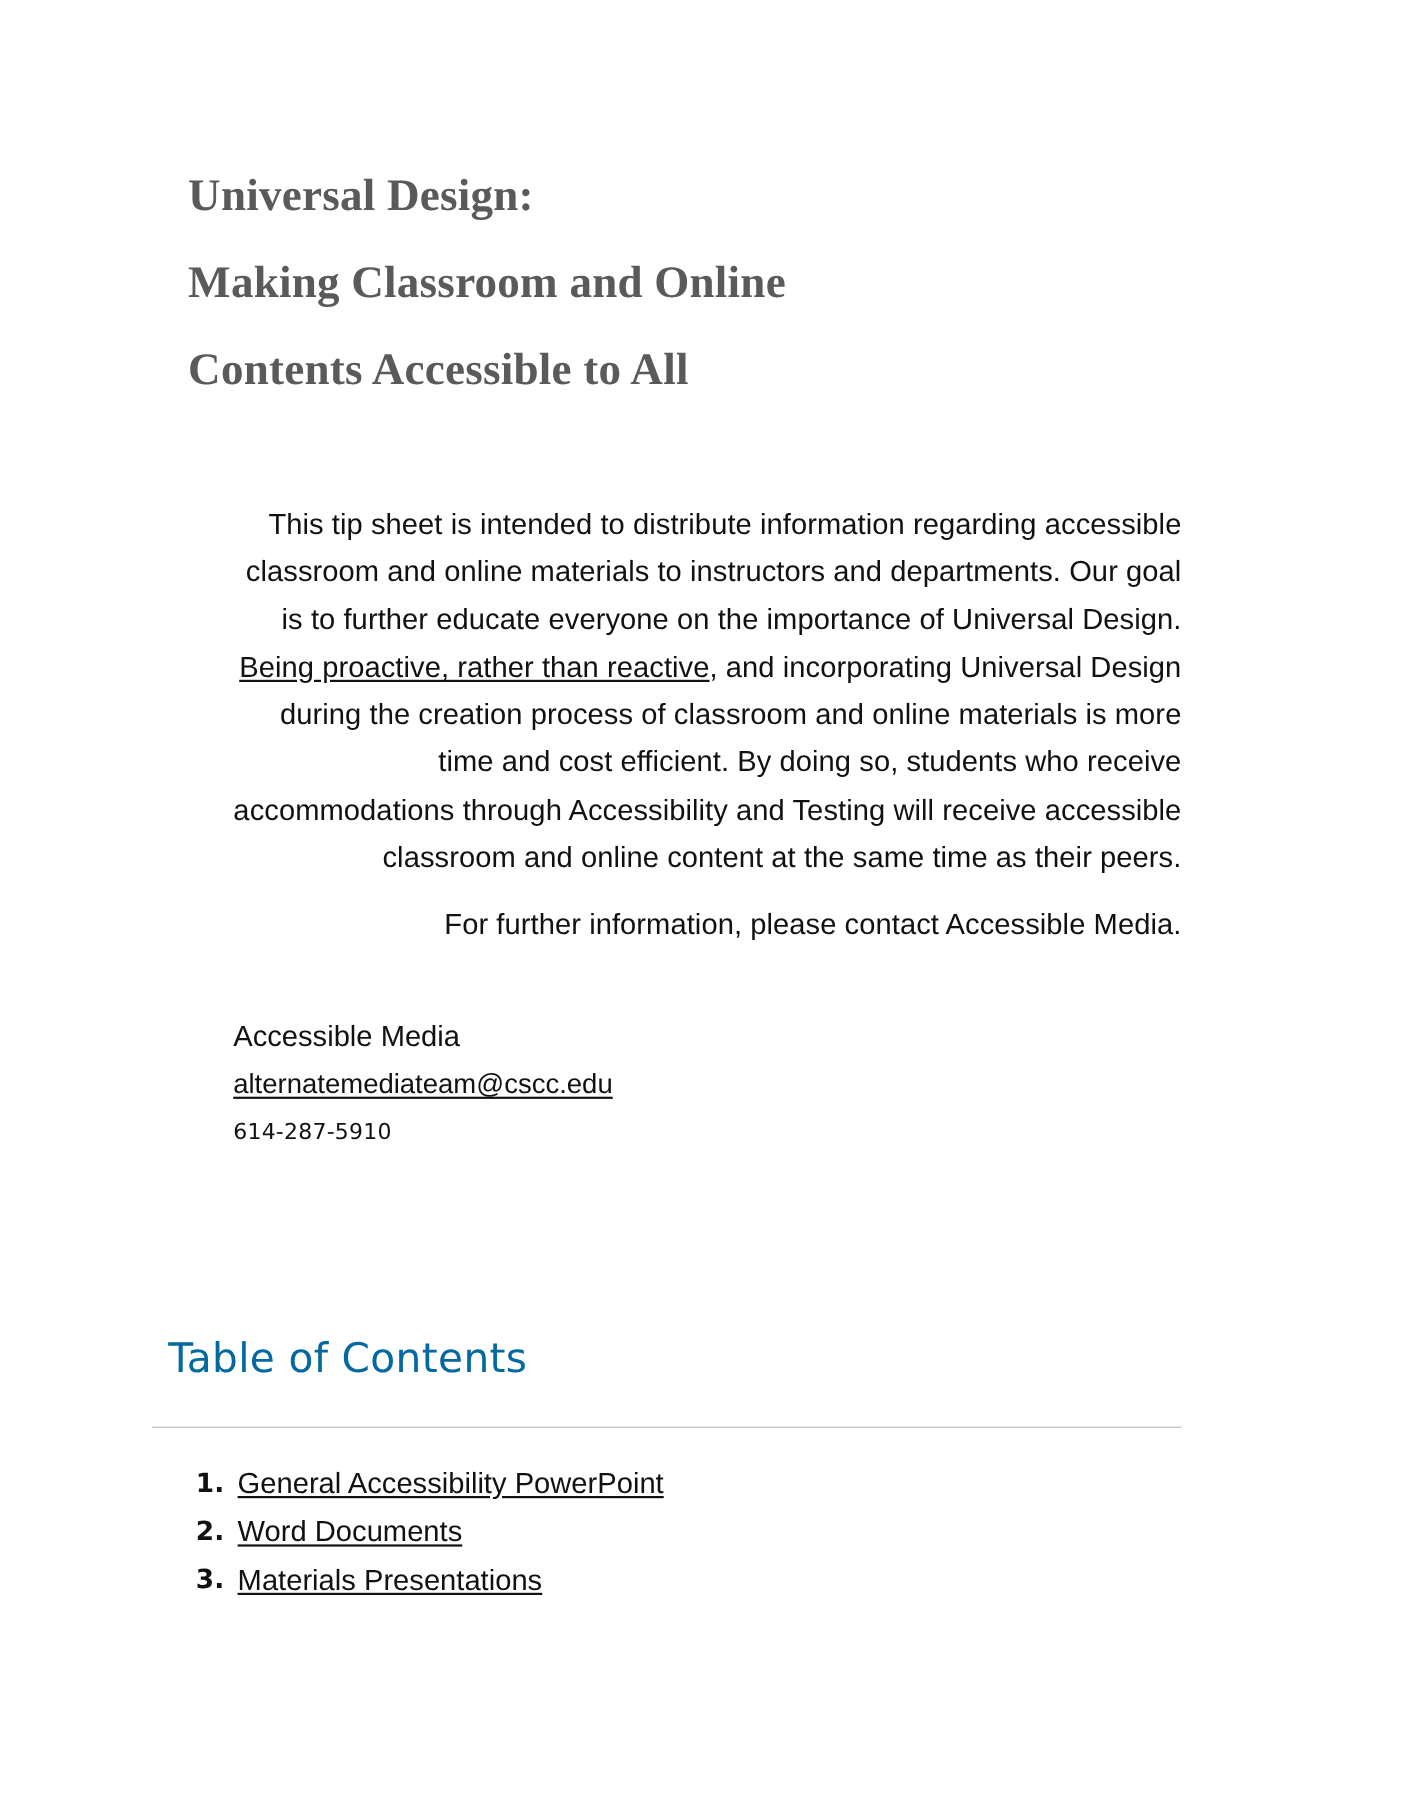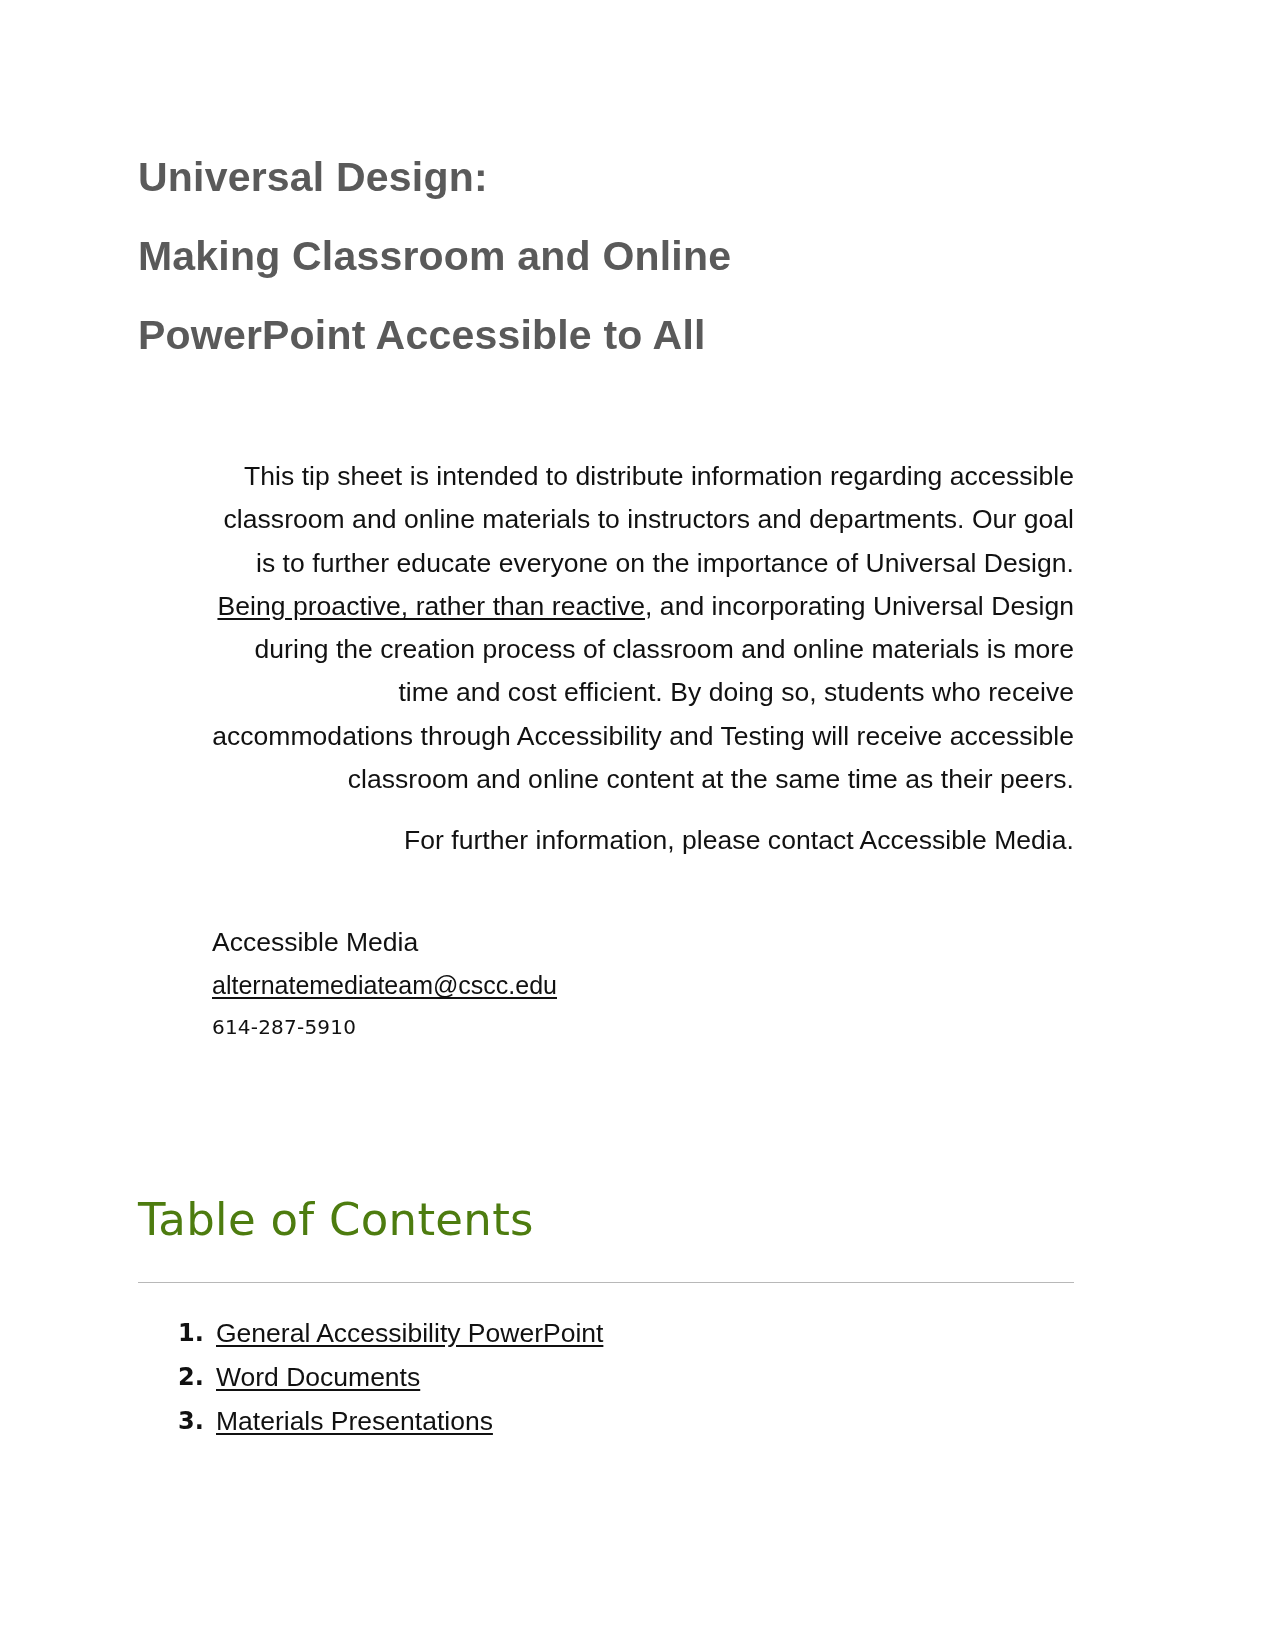--- a/index.html
+++ b/index.html
@@ -27,27 +27,28 @@
   }
 
   
   .title-block {
     position: absolute;
     left: 138px;
     top: 138px;
     width: 960px;
   }
   .title-line {
-    font-family: Liberation Sans, sans-serif;
+    font-family: Liberation Serif, serif;
     font-weight: bold;
     font-size: 41px;
     line-height: 79px;
     letter-spacing: 0.2px;
     color: #5a5a5a;
     white-space: nowrap;
+    margin-left: 33px;
   }
 
   
   .body-wrap {
     position: absolute;
     left: 212px;
     top: 455px;
     width: 862px;
   }
   .para {
@@ -96,25 +97,25 @@
   
   .toc-block {
     position: absolute;
     left: 138px;
     top: 1192px;
     width: 936px;
   }
   .toc-heading {
     font-family: "DejaVu Sans", sans-serif;
     font-weight: normal;
-    font-size: 45px;
+    font-size: 37px;
     line-height: 56px;
-    color: #4d7c0f;
+    color: #0369a1;
     letter-spacing: 0.3px;
-    margin: 0;
+    margin: 15px;
   }
   .toc-rule {
     margin-top: 34px;
     width: 936px;
     height: 1px;
     background: #b8b8b8;
   }
   .toc-list {
     list-style: none;
     margin: 0;
@@ -147,21 +148,21 @@
   }
 </style>
 </head>
 <body>
 
 <div class="page">
 
   <div class="title-block">
     <div class="title-line">Universal Design:</div>
     <div class="title-line">Making Classroom and Online</div>
-    <div class="title-line">PowerPoint Accessible to All</div>
+    <div class="title-line">Contents Accessible to All</div>
   </div>
 
   <div class="body-wrap">
 
     <p class="para"><span>This tip sheet is intended to distribute information regarding accessible classroom and online materials to instructors and departments. Our goal is to further educate everyone on the importance of Universal Design. </span><span class="underline-phrase">Being proactive, rather than reactive</span><span>, and incorporating Universal Design during the creation process of classroom and online materials is more time and cost efficient. By doing so, students who receive accommodations through Accessibility and Testing will receive accessible classroom and online content at the same time as their peers.</span></p>
 
     <p class="para">For further information, please contact Accessible Media.</p>
 
     <div class="spacer-line"></div>
 

